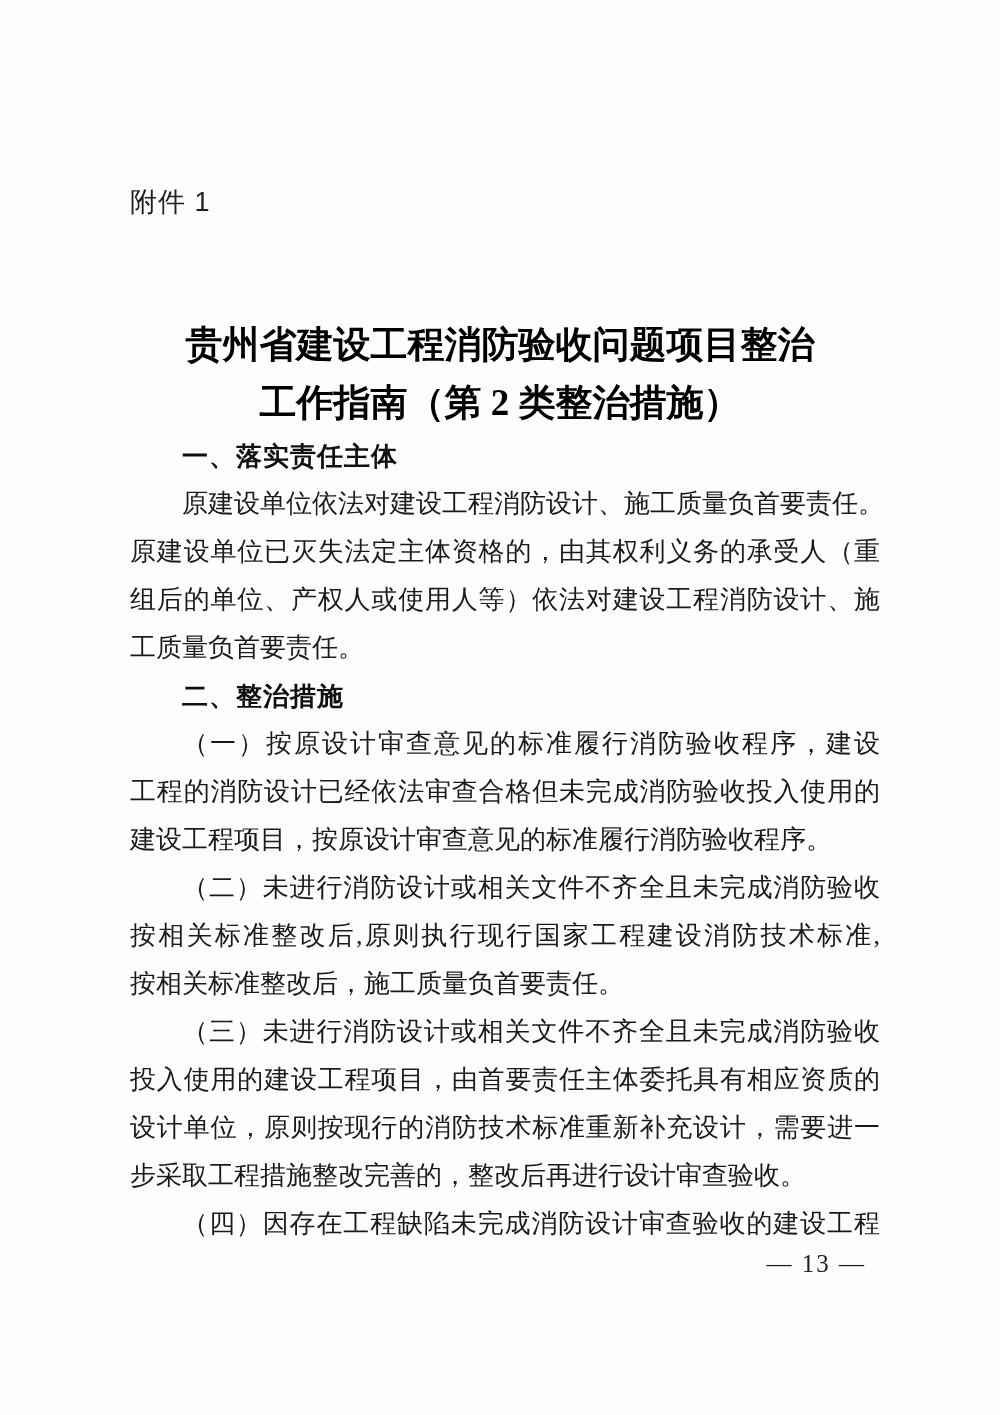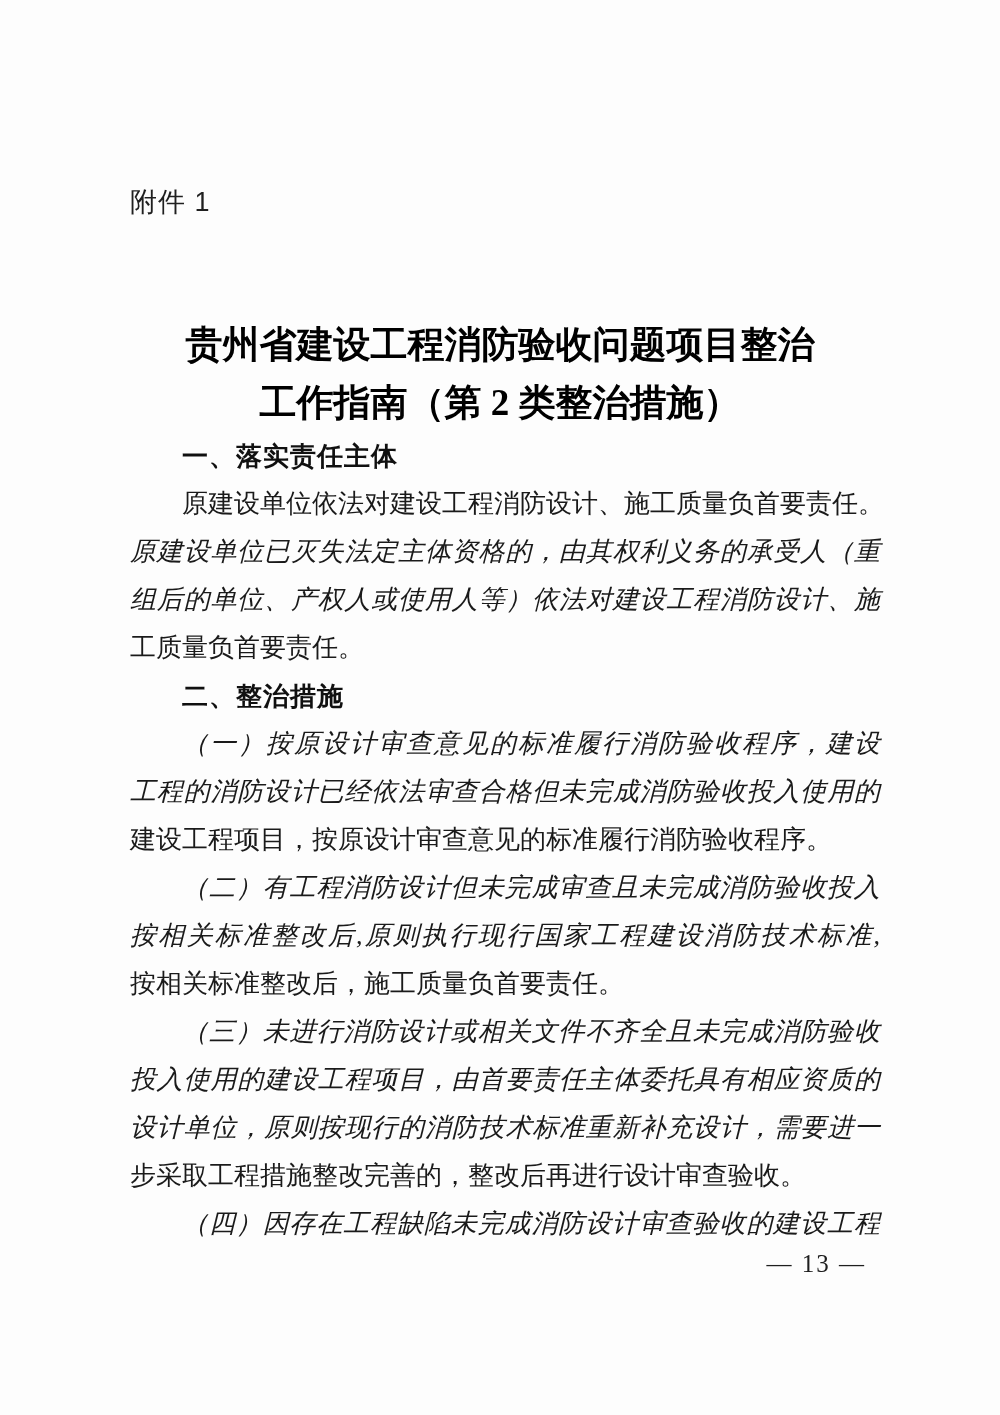--- a/index.html
+++ b/index.html
@@ -52,21 +52,20 @@
   }
   .row {
     height: 48px;
     line-height: 48px;
     font-size: 26px;
     white-space: nowrap;
   }
   .row.fill {
     text-align: justify;
     text-align-last: justify;
-    font-style: italic;
   }
   .row.indent {
     padding-left: 52px;
   }
   .row.heading {
     font-family: "Liberation Sans", "DejaVu Sans", sans-serif;
     font-weight: 700;
     font-size: 26px;
     color: #101010;
     padding-left: 52px;
@@ -99,21 +98,21 @@
   <div class="body-block" id="body-lines">
       <div class="row heading">一、落实责任主体</div>
       <div class="row indent">原建设单位依法对建设工程消防设计、施工质量负首要责任。</div>
       <div class="row fill">原建设单位已灭失法定主体资格的，由其权利义务的承受人（重</div>
       <div class="row fill">组后的单位、产权人或使用人等）依法对建设工程消防设计、施</div>
       <div class="row">工质量负首要责任。</div>
       <div class="row heading">二、整治措施</div>
       <div class="row indent fill">（一）按原设计审查意见的标准履行消防验收程序，建设</div>
       <div class="row fill">工程的消防设计已经依法审查合格但未完成消防验收投入使用的</div>
       <div class="row">建设工程项目，按原设计审查意见的标准履行消防验收程序。</div>
-      <div class="row indent fill">（二）有工程消防设计但未完成审查且未完成消防验收投入</div>
+      <div class="row indent fill">（二）未进行消防设计或相关文件不齐全且未完成消防验收</div>
       <div class="row fill">按相关标准整改后,原则执行现行国家工程建设消防技术标准,</div>
       <div class="row">按相关标准整改后，施工质量负首要责任。</div>
       <div class="row indent fill">（三）未进行消防设计或相关文件不齐全且未完成消防验收</div>
       <div class="row fill">投入使用的建设工程项目，由首要责任主体委托具有相应资质的</div>
       <div class="row fill">设计单位，原则按现行的消防技术标准重新补充设计，需要进一</div>
       <div class="row">步采取工程措施整改完善的，整改后再进行设计审查验收。</div>
       <div class="row indent fill">（四）因存在工程缺陷未完成消防设计审查验收的建设工程</div>
     </div>
 
   <div class="pageno">— 13 —</div>

